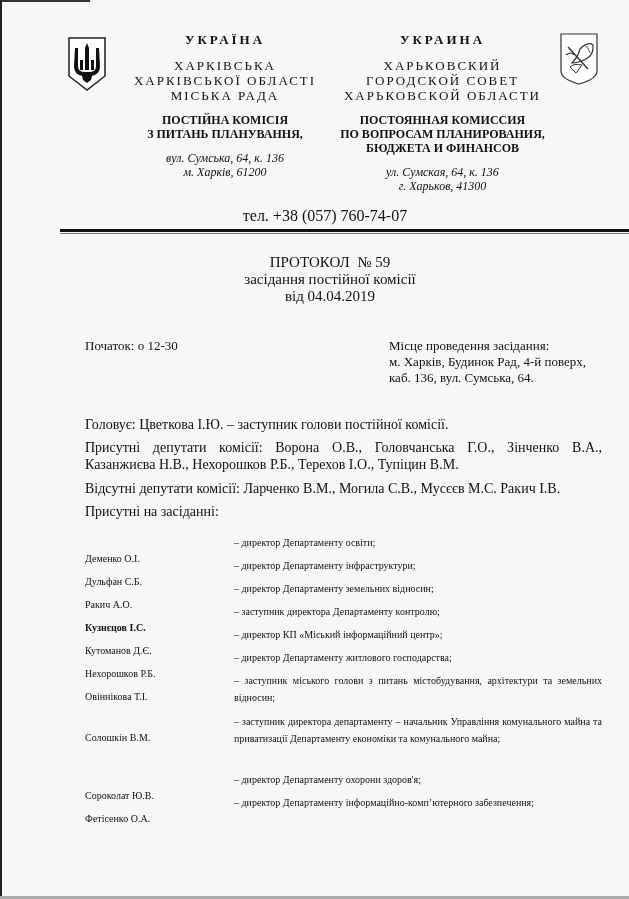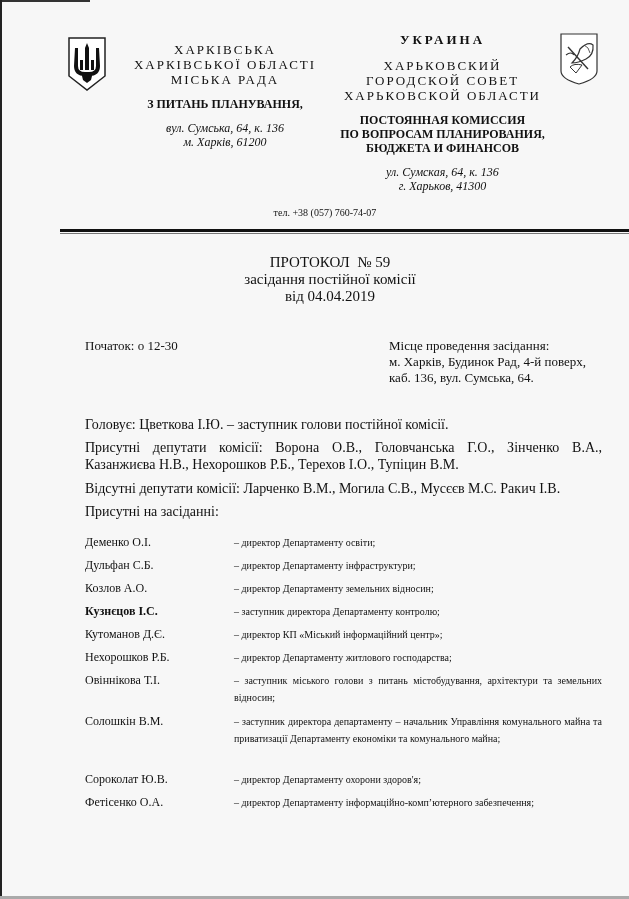--- a/index.html
+++ b/index.html
@@ -14,33 +14,33 @@
 
   .abs { position: absolute; }
   .center { text-align: center; }
 
   .hdr-country { font-weight: bold; font-size: 13px; letter-spacing: 3px; }
   .hdr-council { font-weight: normal; font-size: 13px; letter-spacing: 2px; line-height: 15px; }
   .hdr-commission { font-weight: bold; font-size: 12px; line-height: 14px; }
   .hdr-address { font-style: italic; font-size: 12px; line-height: 14px; }
 
   .coat { position: absolute; }
-  .phone { font-size: 10px; text-align: center; }
+  .phone { font-size: 16px; text-align: center; }
 
   .rule-thick { position: absolute; left: 60px; top: 229px; width: 569px; height: 3px; background: #111; }
   .rule-thin { position: absolute; left: 60px; top: 233px; width: 569px; height: 1px; background: #777; }
 
   .title-block { font-size: 15px; line-height: 17px; }
 
   .meta { font-size: 13px; line-height: 16px; }
 
   .body-text { font-size: 14px; line-height: 17px; }
   .justify { text-align: justify; }
 
-  .attendee-name { position: absolute; left: 85px; font-size: 12px; line-height: 17px; }
+  .attendee-name { position: absolute; left: 85px; font-size: 10px; line-height: 17px; margin-top: 16px; }
   .attendee-role { position: absolute; left: 234px; width: 368px; font-size: 10px; line-height: 17px; text-align: justify; }
 </style>
 </head>
 <body>
 
 <div class="page-border-top"></div>
 <div class="page-border-left"></div>
 <div class="page-border-bottom"></div>
 
 <div class="coat" style="left:67px; top:36px;">
@@ -60,25 +60,27 @@
     <path d="M1 1 H37 V38 Q37 46 19 51 Q1 46 1 38 Z" fill="#fff" stroke="#333" stroke-width="1.2"></path>
     <path d="M20 16 Q28 8 33 12 Q34 22 26 26 Q18 30 12 30 Q18 24 20 16 Z" fill="none" stroke="#333" stroke-width="1.2"></path>
     <path d="M24 12 Q29 14 30 20" fill="none" stroke="#333" stroke-width="0.8"></path>
     <path d="M8 14 L28 36" stroke="#333" stroke-width="1.4"></path>
     <path d="M6 22 Q11 18 14 22" fill="none" stroke="#333" stroke-width="1.2"></path>
     <path d="M10 34 Q14 30 22 32 L16 40 Z" fill="none" stroke="#333" stroke-width="1"></path>
   </svg>
 </div>
 
 <div class="abs center" style="left:130px; top:32px; width:190px;">
+  <div class="hdr-country">УКРАЇНА</div>
   <div style="height:10px"></div>
   <div class="hdr-council">ХАРКІВСЬКА</div>
   <div class="hdr-council">ХАРКІВСЬКОЇ ОБЛАСТІ</div>
   <div class="hdr-council">МІСЬКА РАДА</div>
   <div style="height:10px"></div>
+  <div class="hdr-commission">ПОСТІЙНА КОМІСІЯ</div>
   <div class="hdr-commission">З ПИТАНЬ ПЛАНУВАННЯ,</div>
   <div style="height:10px"></div>
   <div class="hdr-address">вул. Сумська, 64, к. 136</div>
   <div class="hdr-address">м. Харків, 61200</div>
 </div>
 
 <div class="abs center" style="left:335px; top:32px; width:215px;">
   <div class="hdr-country">УКРАИНА</div>
   <div style="height:10px"></div>
   <div class="hdr-council">ХАРЬКОВСКИЙ</div>
@@ -119,21 +121,21 @@
 <div>
   <div>
     <div class="attendee-name" style="top:534px;">Деменко О.І.</div>
     <div class="attendee-role" style="top:534px;">– директор Департаменту освіти;</div>
   </div>
   <div>
     <div class="attendee-name" style="top:557px;">Дульфан С.Б.</div>
     <div class="attendee-role" style="top:557px;">– директор Департаменту інфраструктури;</div>
   </div>
   <div>
-    <div class="attendee-name" style="top:580px;">Козлов А.О.</div>
+    <div class="attendee-name" style="top:580px;">Ракич А.О.</div>
     <div class="attendee-role" style="top:580px;">– директор Департаменту земельних відносин;</div>
   </div>
   <div>
     <div class="attendee-name" style="top:603px;font-weight:bold;">Кузнєцов І.С.</div>
     <div class="attendee-role" style="top:603px;">– заступник директора Департаменту контролю;</div>
   </div>
   <div>
     <div class="attendee-name" style="top:626px;">Кутоманов Д.Є.</div>
     <div class="attendee-role" style="top:626px;">– директор КП «Міський інформаційний центр»;</div>
   </div>

